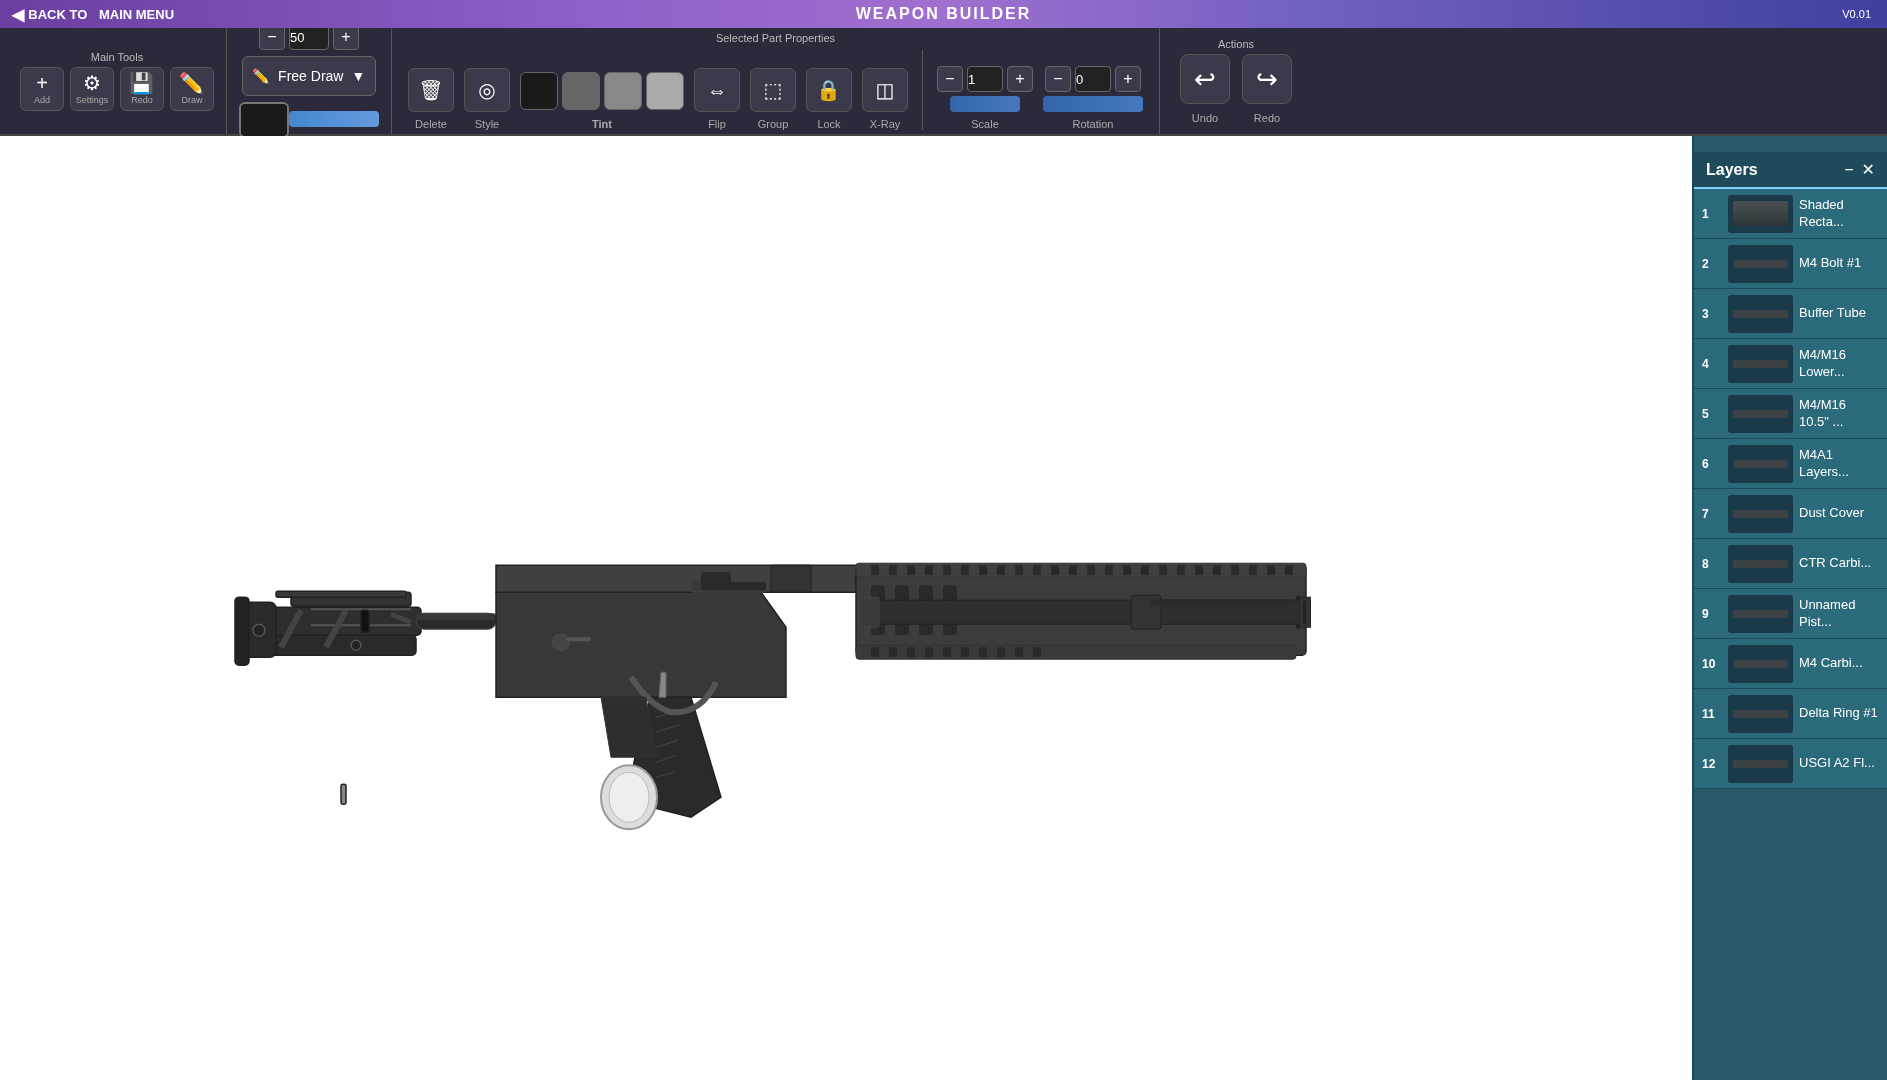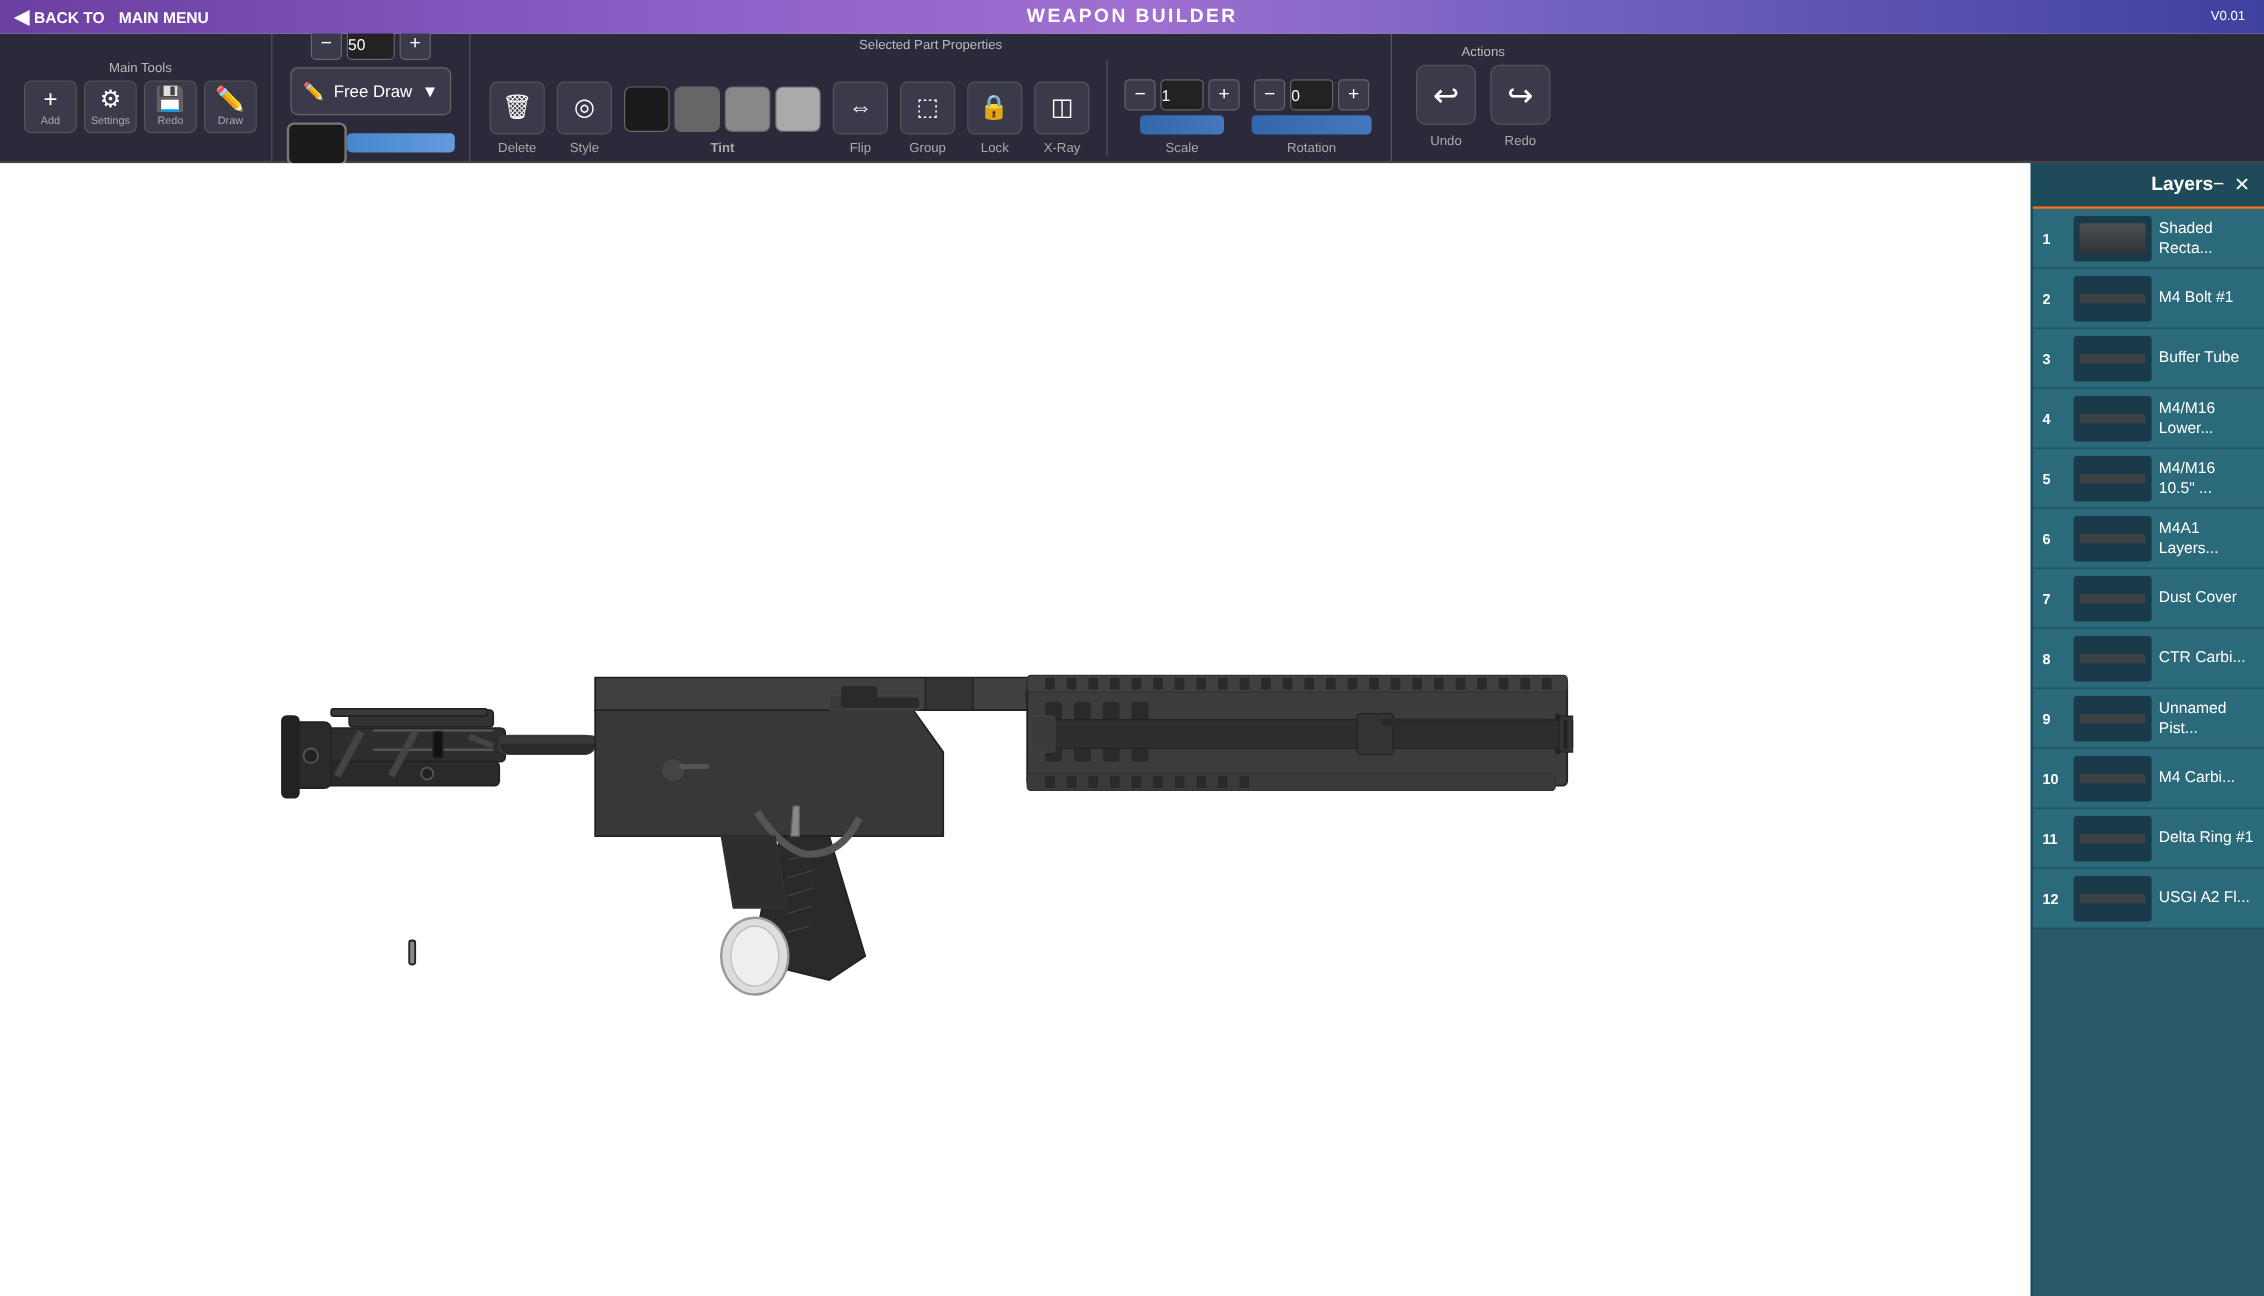--- a/index.html
+++ b/index.html
@@ -234,24 +234,25 @@
       background: #2a5a6a;
       height: 100%;
       display: flex;
       flex-direction: column;
       border-left: 2px solid #1a4a5a;
     }
 
     .layers-header {
       display: flex;
       align-items: center;
-      justify-content: flex-end;
+      justify-content: space-between;
       padding: 8px 12px;
       background: #1e4a5a;
-      border-bottom: 2px solid #f97316;
+      border-bottom: 2px solid #7dd3fc;
+      margin-top: 16px;
     }
     .layers-title {
       color: white;
       font-size: 16px;
       font-weight: bold;
     }
     .layers-controls {
       display: flex;
       gap: 8px;
     }

